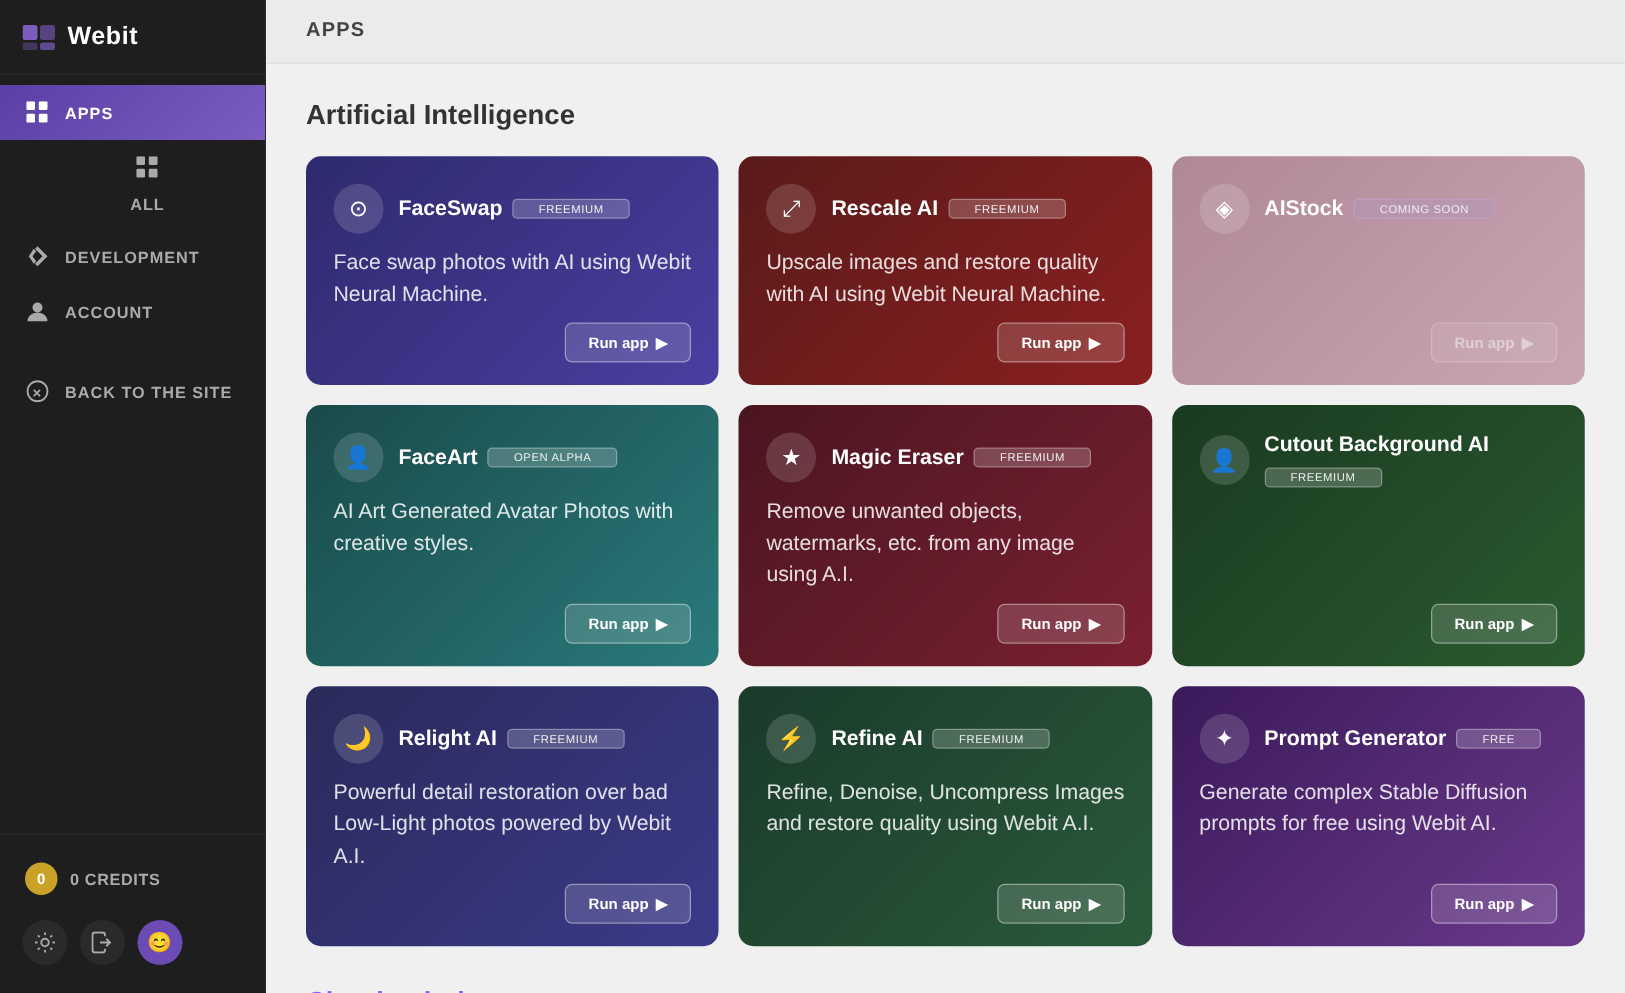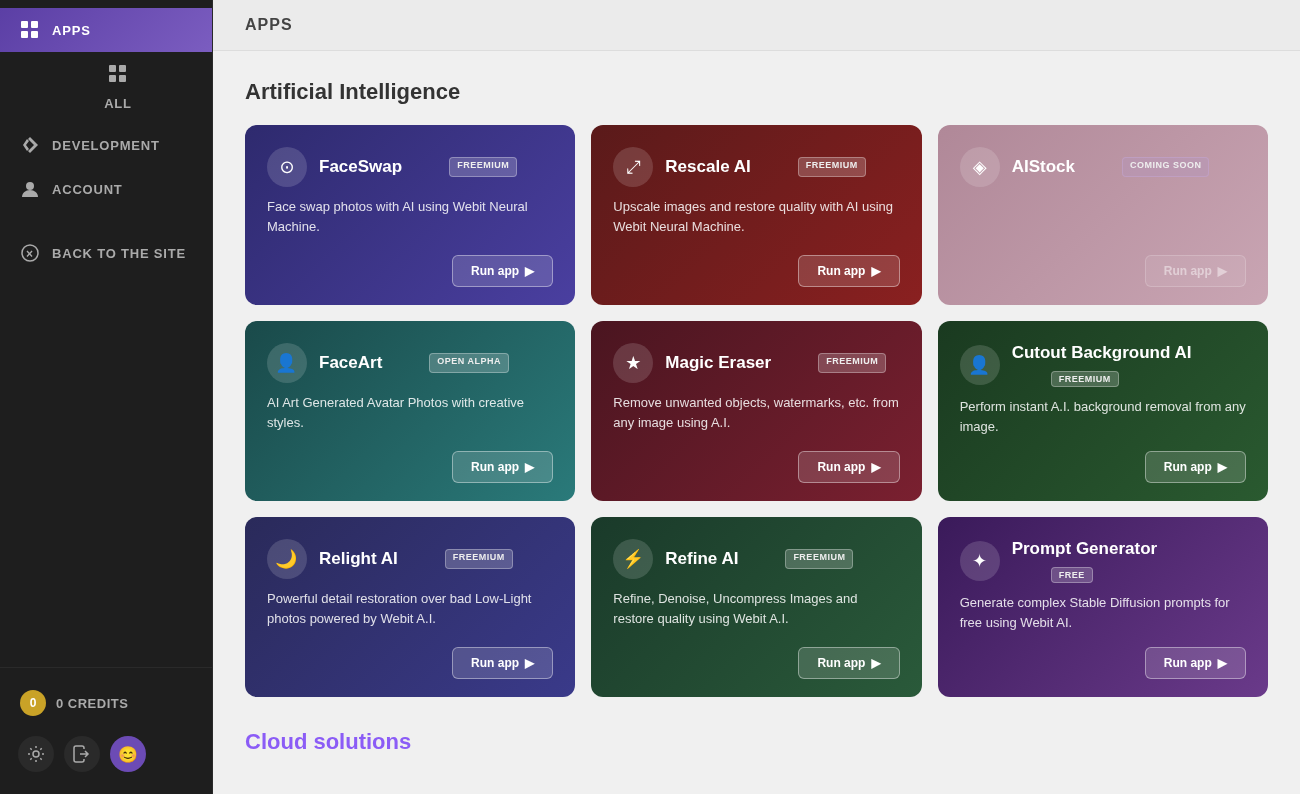--- a/index.html
+++ b/index.html
@@ -151,42 +151,41 @@
       gap: 12px;
     }
     .app-icon {
       width: 40px; height: 40px;
       border-radius: 50%;
       display: flex; align-items: center; justify-content: center;
       font-size: 18px;
       flex-shrink: 0;
     }
     .app-name-row {
-      display: flex; gap: 8px; flex-wrap: wrap;
+      display: flex; align-items: center; gap: 8px; flex-wrap: wrap;
     }
     .app-name {
       font-size: 17px;
       font-weight: 700;
       color: #fff;
     }
     .badge {
       font-size: 9px;
-      font-weight: 700;
-      padding: 2px 7px;
+      font-weight: 400;
+      padding: 2px 20px;
       border-radius: 4px;
       letter-spacing: 0.5px;
       text-transform: uppercase;
-      margin-left: 39px;
     }
     .badge-freemium { background: rgba(255,255,255,0.2); color: #eee; border: 1px solid rgba(255,255,255,0.3); }
     .badge-free { background: rgba(255,255,255,0.2); color: #eee; border: 1px solid rgba(255,255,255,0.3); }
     .badge-soon { background: rgba(180,150,190,0.4); color: #eee; border: 1px solid rgba(200,170,220,0.4); }
     .badge-alpha { background: rgba(255,255,255,0.2); color: #eee; border: 1px solid rgba(255,255,255,0.3); }
     .app-desc {
-      font-size: 13px;
+      font-size: 17px;
       color: rgba(255,255,255,0.85);
       line-height: 1.5;
       flex: 1;
     }
     .run-btn {
       align-self: flex-end;
       background: rgba(255,255,255,0.15);
       color: #fff;
       border: 1px solid rgba(255,255,255,0.4);
       border-radius: 6px;
@@ -216,20 +215,31 @@
       font-size: 22px;
       font-weight: 600;
       color: #8b5cf6;
       margin-top: 10px;
     }
   </style>
 </head>
 <body>
 
 <div id="sidebar">
+  <div class="sidebar-logo">
+    <div class="logo-icon">
+      <svg viewBox="0 0 28 20" fill="none">
+        <rect x="0" y="0" width="12" height="12" rx="2" fill="#7c5cbf"></rect>
+        <rect x="14" y="0" width="12" height="12" rx="2" fill="#7c5cbf" opacity="0.6"></rect>
+        <rect x="0" y="14" width="12" height="6" rx="2" fill="#7c5cbf" opacity="0.4"></rect>
+        <rect x="14" y="14" width="12" height="6" rx="2" fill="#7c5cbf" opacity="0.7"></rect>
+      </svg>
+    </div>
+    <span class="logo-text">Webit</span>
+  </div>
 
   <div class="sidebar-nav">
 
     <div class="nav-item active">
       <div class="nav-icon">
         <svg viewBox="0 0 18 18" fill="currentColor">
           <rect x="0" y="0" width="7" height="7" rx="1"></rect>
           <rect x="10" y="0" width="7" height="7" rx="1"></rect>
           <rect x="0" y="10" width="7" height="7" rx="1"></rect>
           <rect x="10" y="10" width="7" height="7" rx="1"></rect>
@@ -395,21 +405,20 @@
         <div class="app-card card-cutout">
       <div class="app-card-header">
         <div class="app-icon" style="background:rgba(255,255,255,0.15);">
           <span style="color:#fff; font-size:18px;">👤</span>
         </div>
         <div class="app-name-row">
           <span class="app-name">Cutout Background AI</span>
           <span class="badge badge-freemium">FREEMIUM</span>
         </div>
       </div>
-      <p class="app-desc">Perform instant A.I. background removal from any image.</p>
       <button class="run-btn">
         Run app <span>▶</span>
       </button>
     </div>
         <div class="app-card card-relight">
       <div class="app-card-header">
         <div class="app-icon" style="background:rgba(255,255,255,0.15);">
           <span style="color:#fff; font-size:18px;">🌙</span>
         </div>
         <div class="app-name-row">

